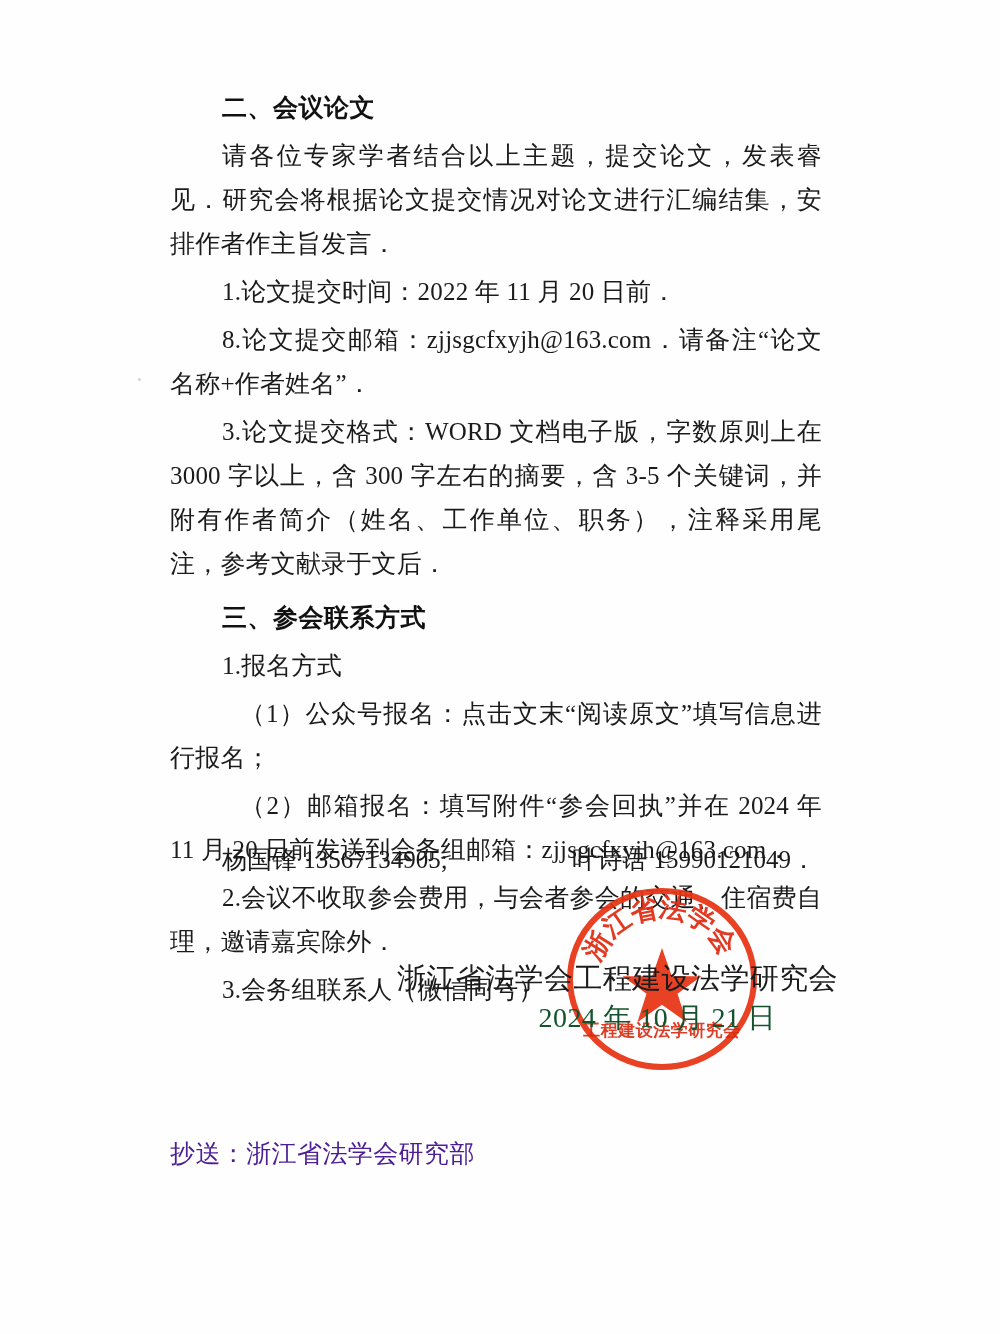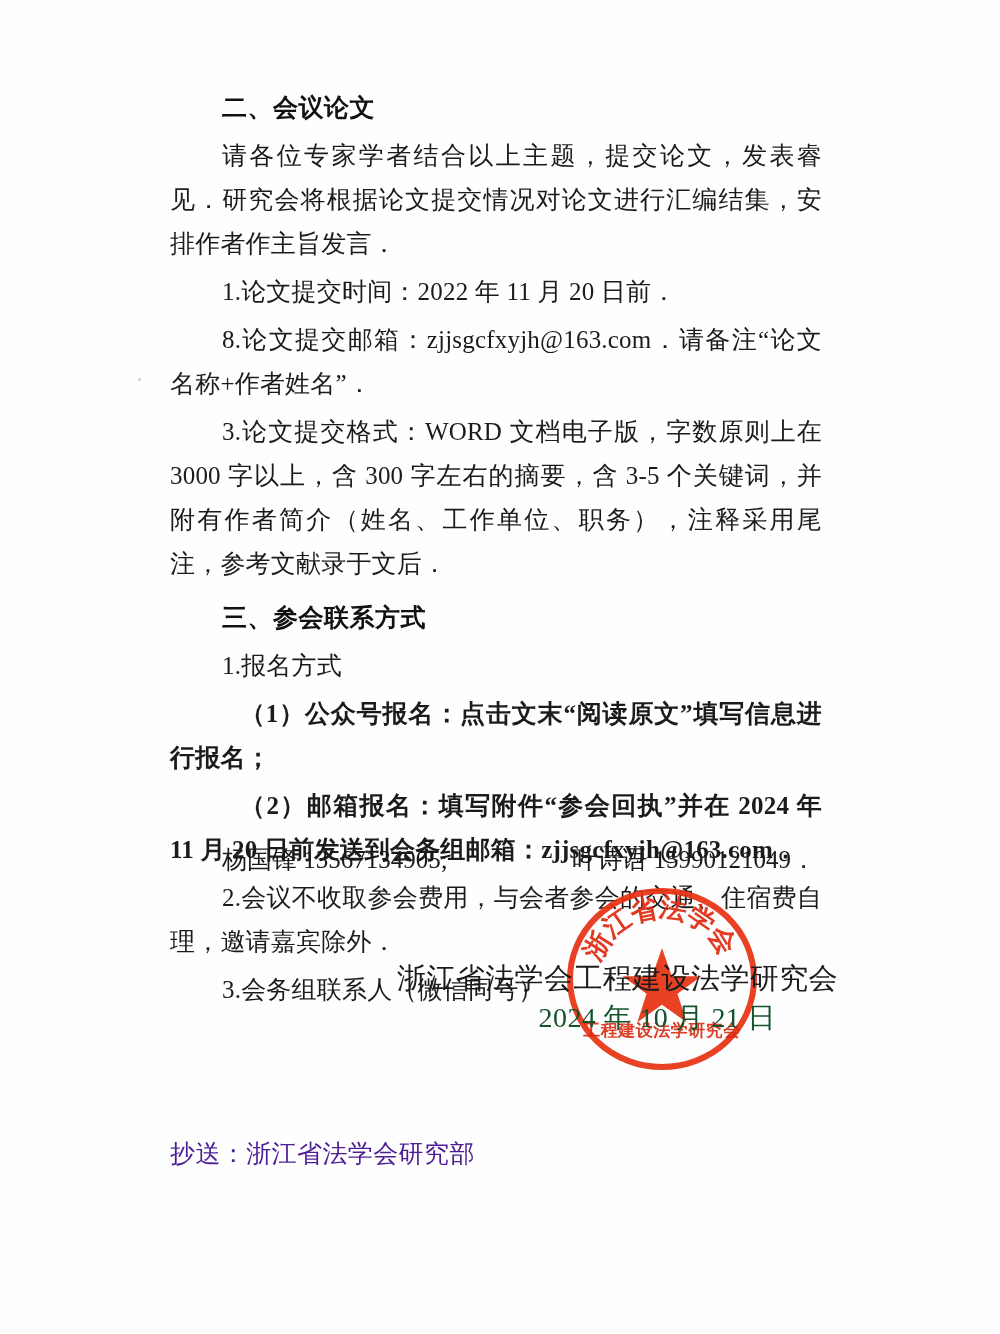--- a/index.html
+++ b/index.html
@@ -53,21 +53,20 @@
     letter-spacing: 0.2px;
     color: #1b1b1b;
   }
 
   .para.sub {
     text-indent: 52px;
   }
 
   .para.paren {
     text-indent: 70px;
-    font-weight: bold;
   }
 
   .spacer-sm { height: 8px; }
 
   
   .contacts {
     position: absolute;
     left: 222px;
     top: 840px;
     width: 620px;

